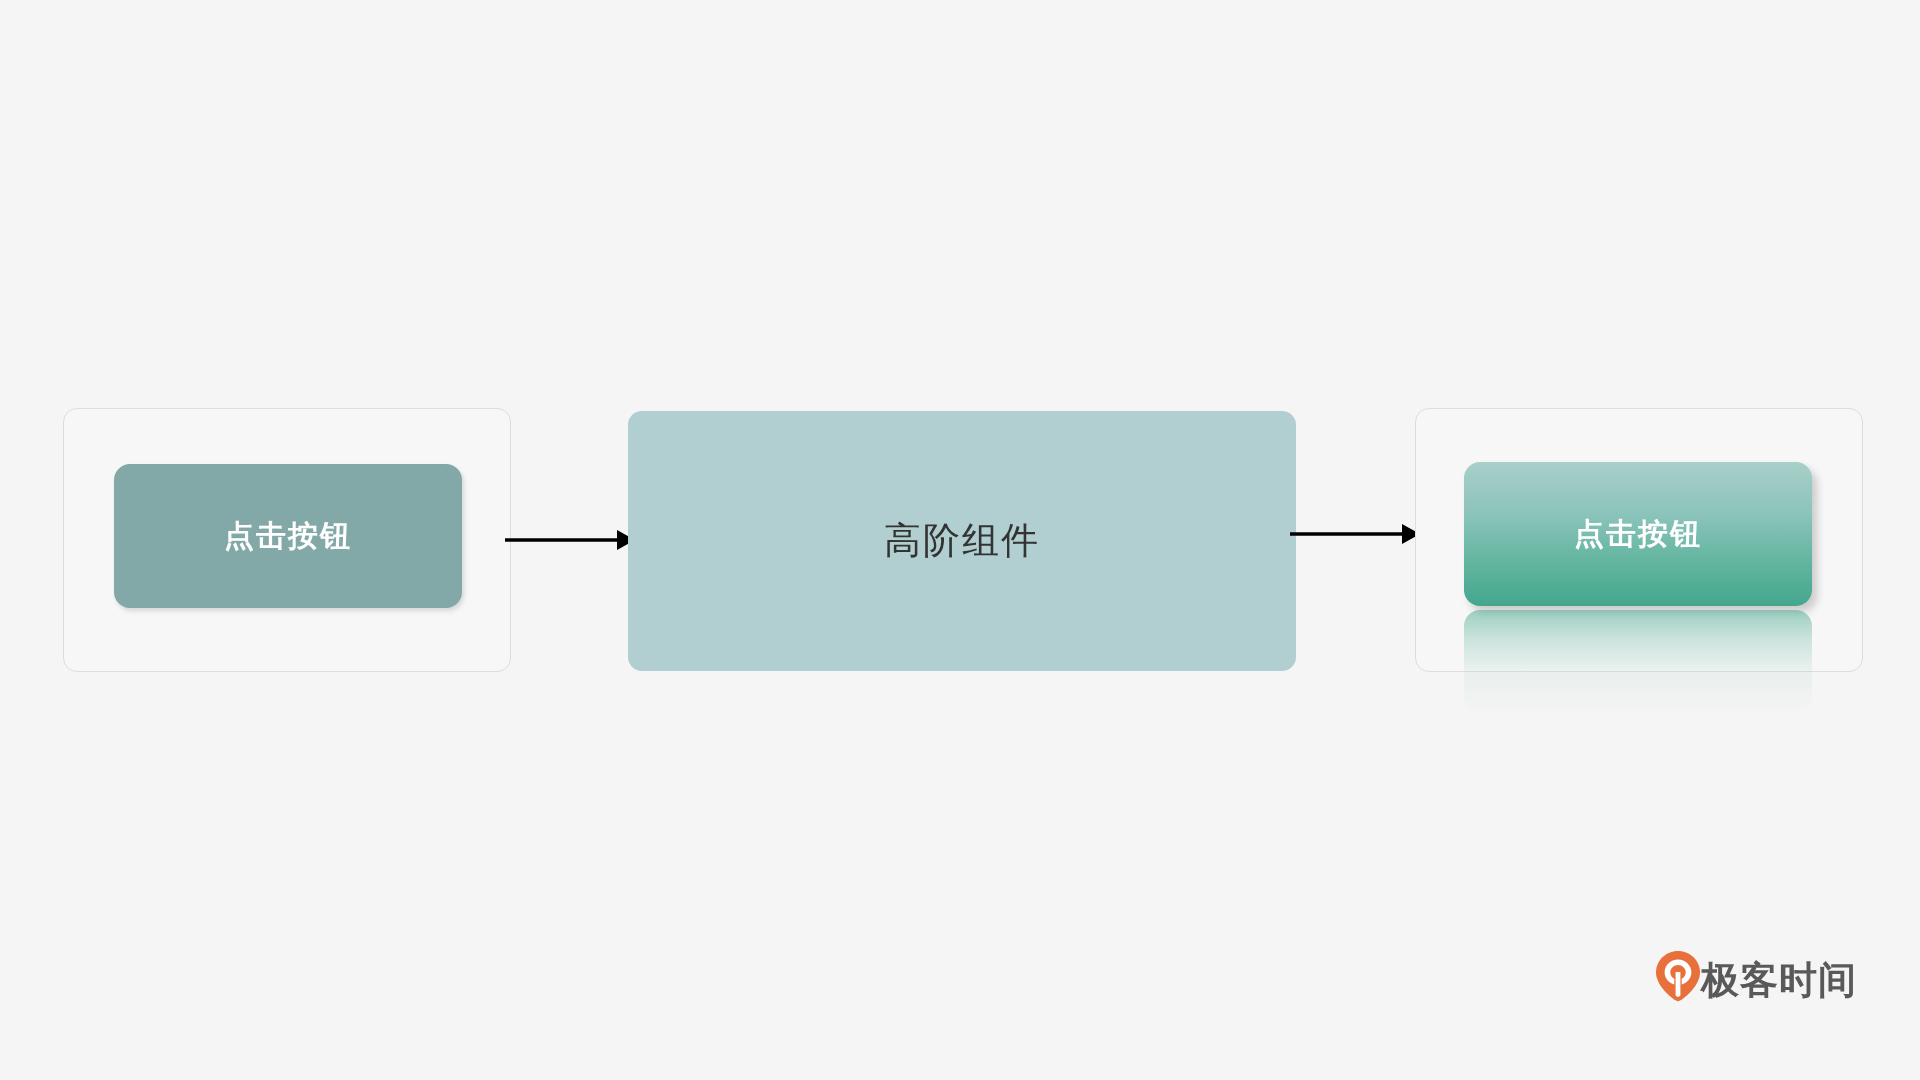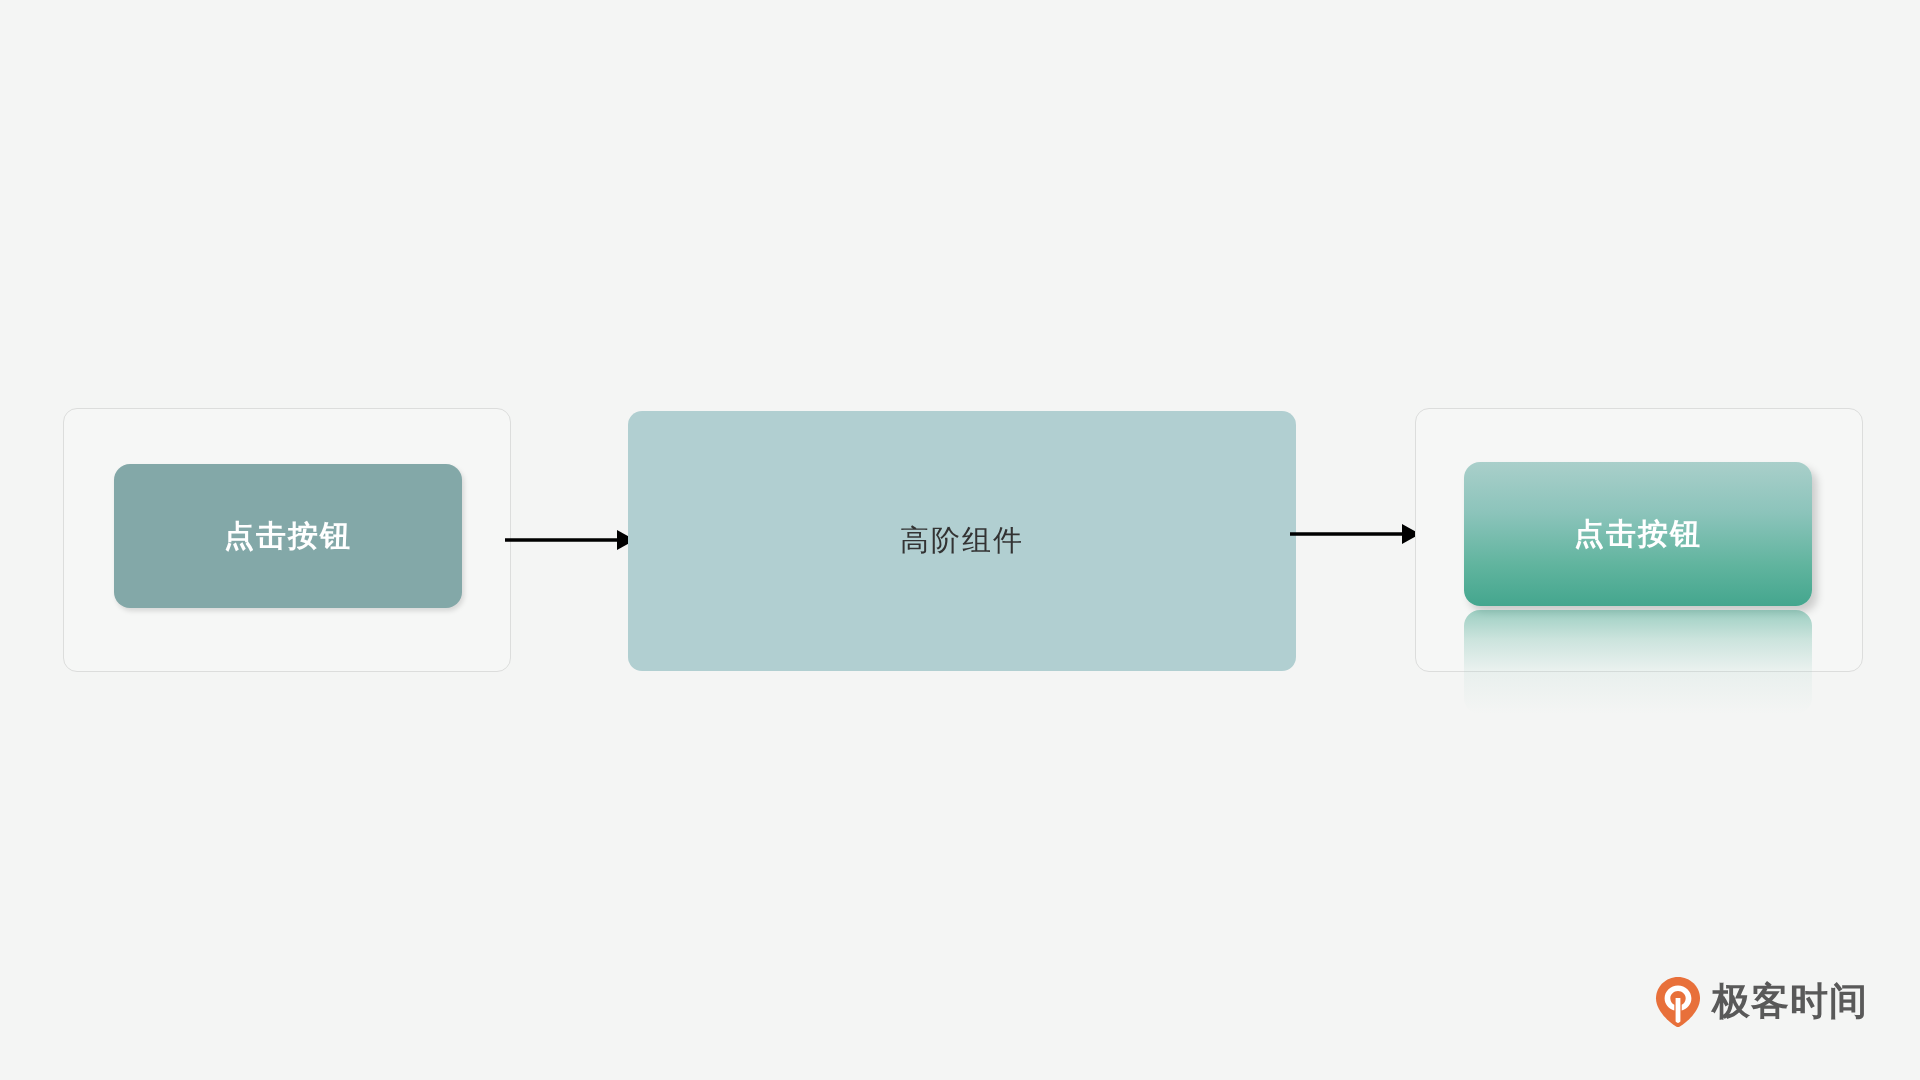--- a/index.html
+++ b/index.html
@@ -117,40 +117,39 @@
     width: 668px;
     height: 260px;
     border-radius: 14px;
     background: #b1cfd1;
     display: flex;
     align-items: center;
     justify-content: center;
   }
   #hoc-box .hoc-label {
     color: #333333;
-    font-size: 29px;
+    font-size: 37px;
     letter-spacing: 2px;
   }
 
   
   .arrow {
     position: absolute;
     height: 40px;
   }
   #arrow-left  { left: 505px;  top: 520px; width: 130px; }
   #arrow-right { left: 1290px; top: 514px; width: 130px; }
 
   
   #watermark {
     position: absolute;
     left: 1655px;
-    top: 976px;
-    display: flex;
-    align-items: flex-start;
-    gap: 11px;
+    top: 950px;
+    display: flex;
+    align-items: flex-end;
   }
   #watermark .logo-text {
     font-size: 38px;
     font-weight: bold;
     color: #595959;
     letter-spacing: 1px;
   }
 </style>
 </head>
 <body>

